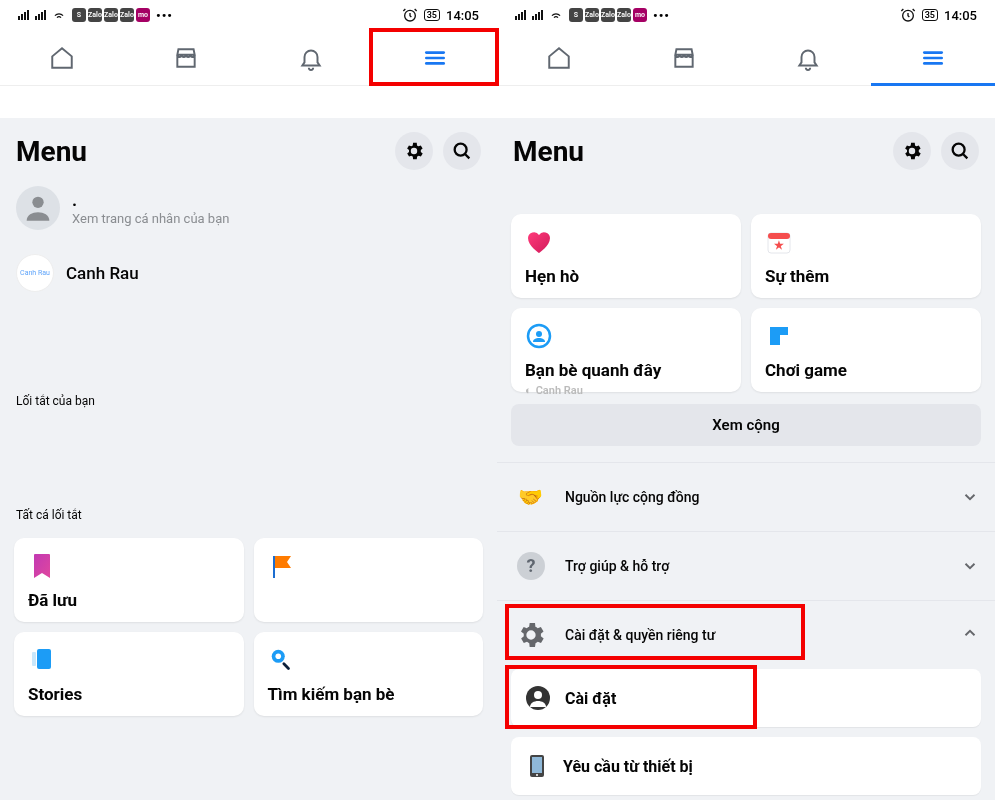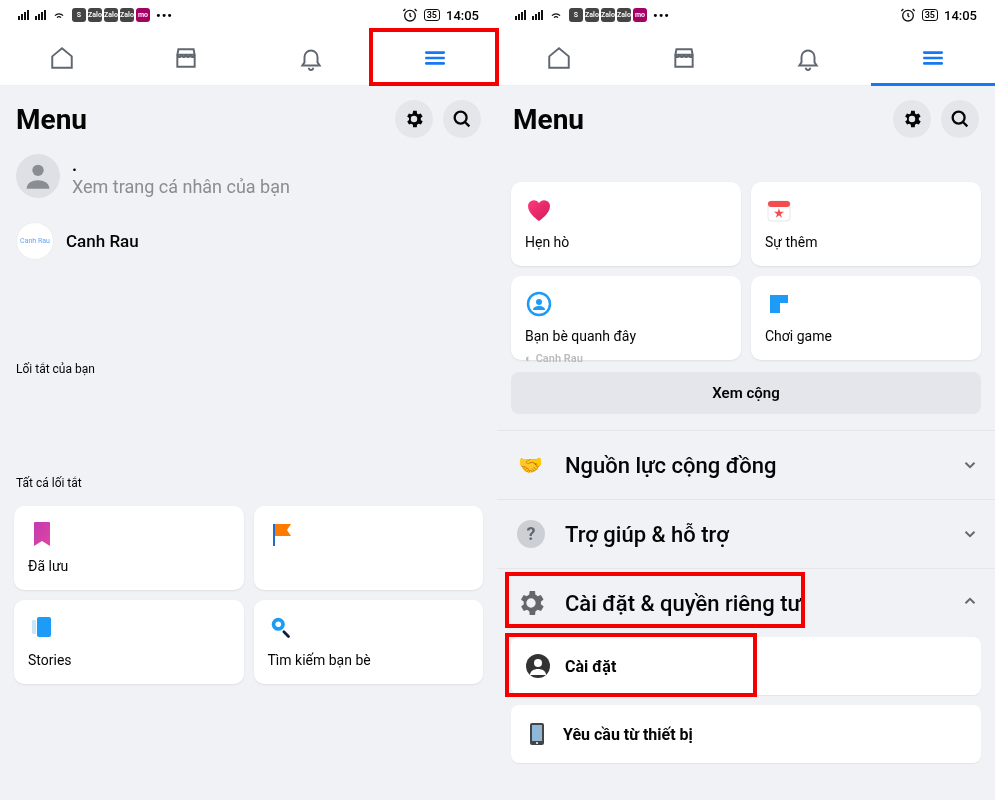--- a/index.html
+++ b/index.html
@@ -17,53 +17,53 @@
 .battery-box { border: 1px solid #111; border-radius: 3px; padding: 0 2px; font-size: 9px; font-weight: 600; }
 
 .navbar { height: 56px; display: flex; align-items: stretch; border-bottom: 1px solid #eee; position: relative; }
 .nav-item { flex: 1; display: flex; align-items: center; justify-content: center; color: #606770; }
 .nav-item svg { width: 26px; height: 26px; }
 .nav-item.active svg { stroke: #1877f2; }
 .active-underline { position: absolute; bottom: -1px; height: 3px; background: #1877f2; width: 25%; right: 0; }
 
 .highlight-box { position: absolute; border: 4px solid #f40000; pointer-events: none; z-index: 20; }
 
-.body-area { flex: 1; background: #f0f2f5; overflow: hidden; position: relative; }
+.body-area { flex: 1; background: #f0f2f5; overflow: hidden; position: relative; margin-top: 32px; }
 
 .menu-head { display: flex; align-items: center; justify-content: space-between; padding: 14px 16px 10px; }
 .menu-head h1 { font-size: 28px; font-weight: 700; color: #050505; }
 .menu-actions { display: flex; gap: 10px; }
 .round-btn { width: 38px; height: 38px; border-radius: 50%; background: #e4e6eb; display: flex; align-items: center; justify-content: center; color: #050505; }
 
 .profile-row { display: flex; align-items: center; gap: 12px; padding: 6px 16px 12px; }
 .avatar { width: 44px; height: 44px; border-radius: 50%; background: #dde1e6; display: flex; align-items: center; justify-content: center; color: #8a8d91; }
 .profile-txt .dot { font-size: 18px; font-weight: 600; line-height: 1; color:#050505;}
-.profile-txt .sub { font-size: 18px; color: #8a8d91; margin-top: 2px; text-align: center; }
+.profile-txt .sub { font-size: 13px; color: #8a8d91; margin-top: 2px; text-align: center; }
 
 .page-row { display: flex; align-items: center; gap: 12px; padding: 12px 16px; background: #f0f2f5; }
 .page-logo { width: 38px; height: 38px; border-radius: 50%; background: #fff; display: flex; align-items: center; justify-content: center; font-size: 7px; color: #60a5fa; border: 1px solid #eee; }
 .page-name { font-size: 17px; font-weight: 500; color: #050505; }
 
 .section-label { font-size: 12px; color: #050505; padding: 0 16px; margin-bottom: 10px; }
 
 .card-grid { display: grid; grid-template-columns: 1fr 1fr; gap: 10px; padding: 0 14px; }
 .card { background: #fff; border-radius: 10px; padding: 14px 14px 12px; box-shadow: 0 1px 2px rgba(0,0,0,0.08); display: flex; flex-direction: column; gap: 10px; min-height: 84px; }
 .card-icon { width: 28px; height: 28px; display: flex; align-items: center; justify-content: center; }
-.card-label { font-size: 14px; font-weight: 400; color: #050505; }
+.card-label { font-size: 17px; font-weight: 700; color: #050505; }
 
 .partial-row { display: grid; grid-template-columns: 1fr 1fr; gap: 8px; padding: 16px 14px; height: 28px; margin-top: -10px;}
 .partial-card { background: #fff; border-radius: 10px; box-shadow: 0 1px 2px rgba(0,0,0,0.08); padding: 0 14px; display: flex; align-items: flex-end; overflow: hidden;}
 .partial-card span { font-size: 15px; color: #050505; transform: translateY(6px);}
 
 .see-more { margin: 12px 14px 16px; background: #e4e6eb; border-radius: 8px; text-align: center; padding: 12px; font-size: 15px; font-weight: 600; color: #050505; position: relative;}
 .watermark { position: absolute; left: 14px; top: -20px; font-size: 11px; color: #bbb; display:flex; align-items:center; gap:4px;}
 
 .exp-item { display: flex; align-items: center; gap: 16px; padding: 16px; border-top: 1px solid #e4e6eb; background: #f0f2f5; }
 .exp-icon { width: 36px; height: 36px; display: flex; align-items: center; justify-content: center; font-size: 20px;}
-.exp-label { flex: 1; font-size: 22px; font-weight: 500; color: #050505; }
+.exp-label { flex: 1; font-size: 14px; font-weight: 500; color: #050505; }
 .chev { color: #65676b; }
 
 .sub-container{padding:0 14px 10px;background:#f0f2f5;position:relative;}
 .sub-card{background:#fff;border-radius:8px;padding:16px 14px;box-shadow:0 1px 1px rgba(0,0,0,0.06);display:flex;align-items:center;gap:14px;margin-bottom:10px;}
 .sub-card .lbl{font-size:16px;font-weight:700;color:#050505;}
 .red-box{position:absolute;border:4px solid #f40000;pointer-events:none;}
 
 </style>
 </head>
 <body>

